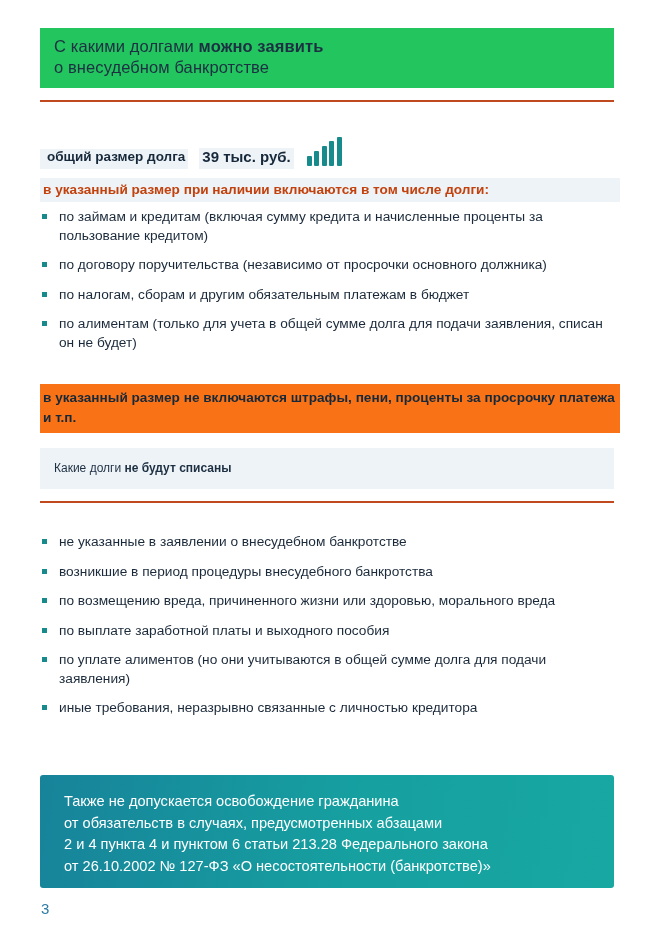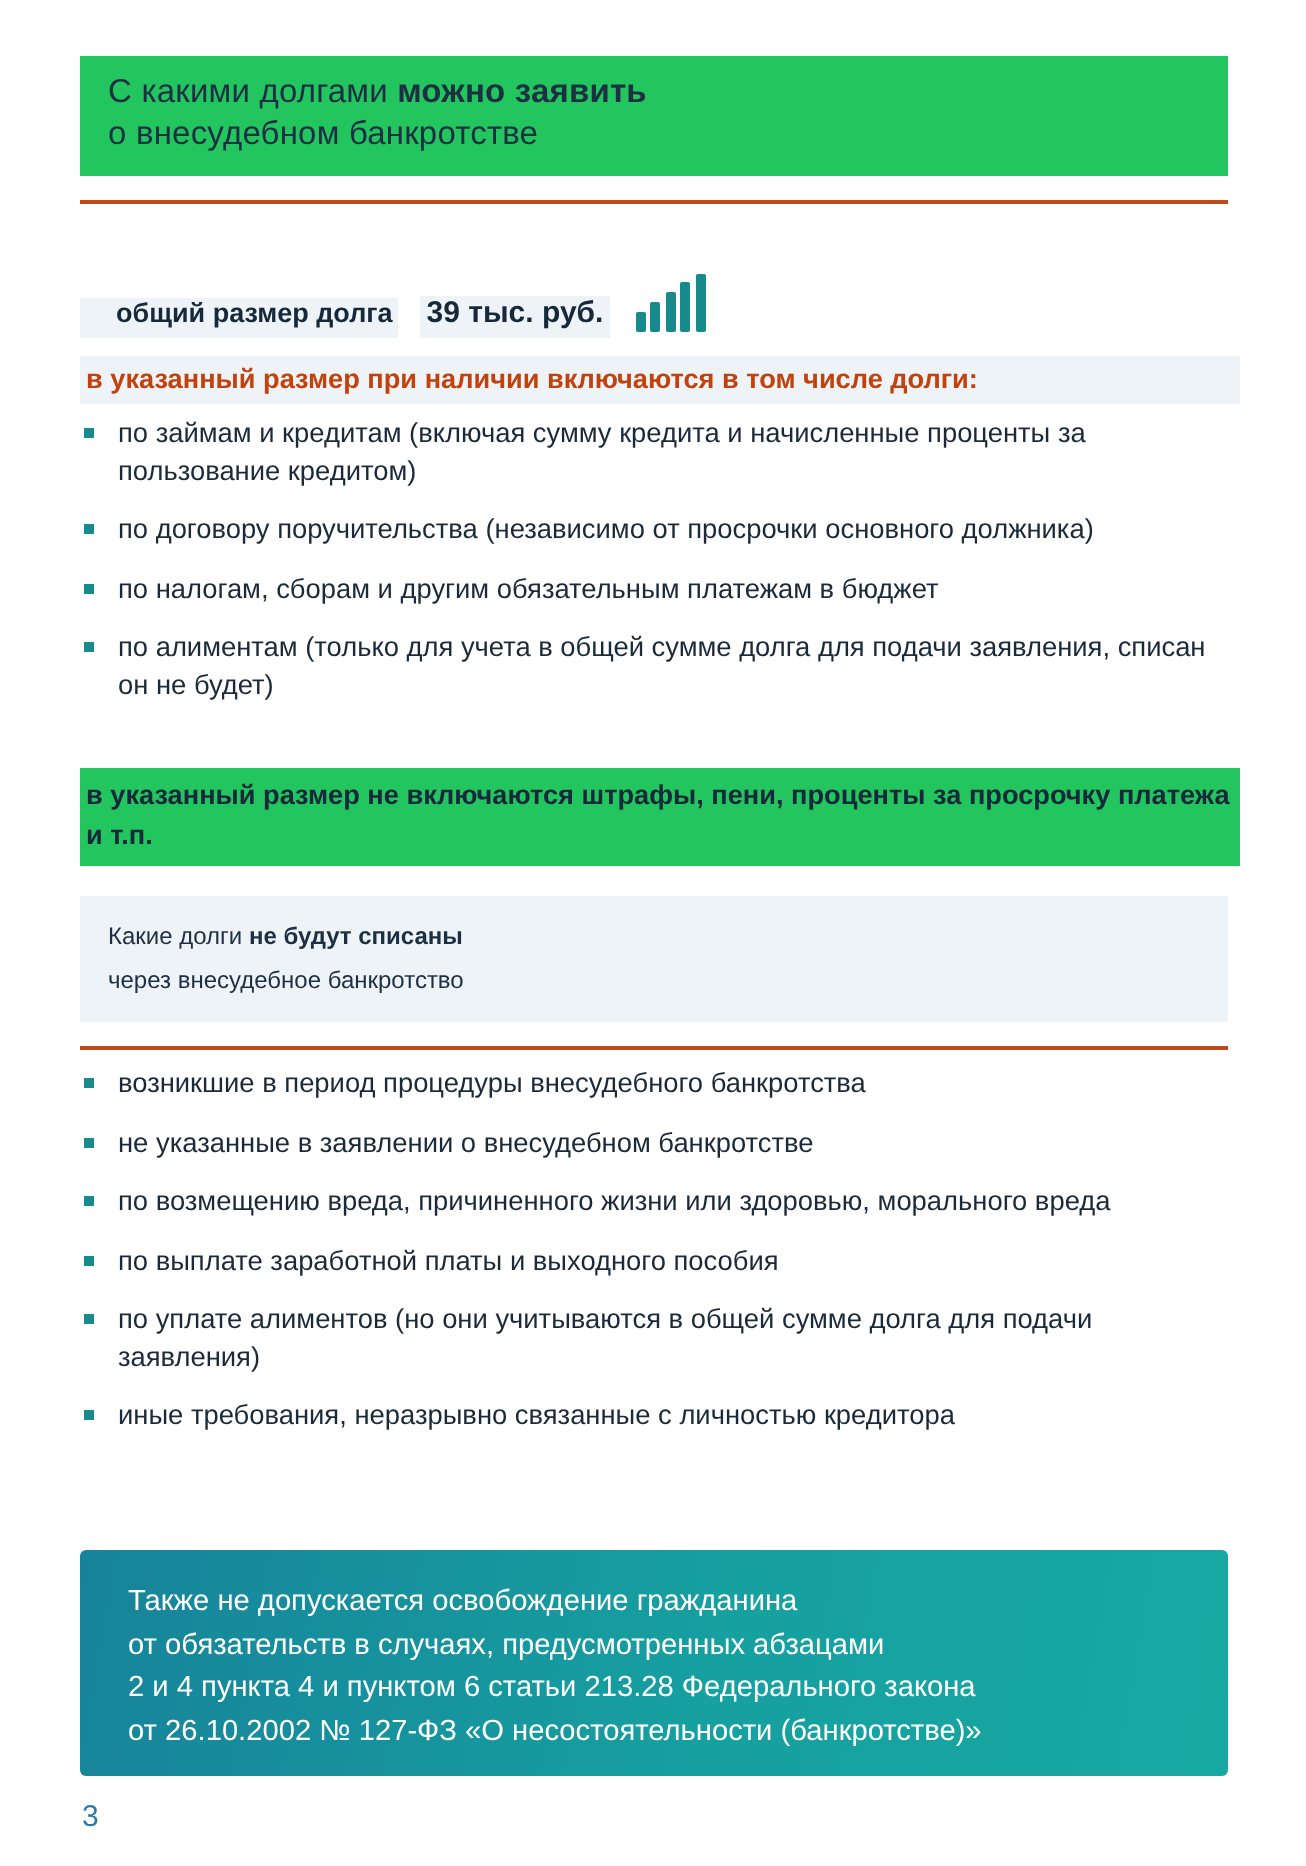--- a/index.html
+++ b/index.html
@@ -56,21 +56,21 @@
     height: 36px;
     display: flex;
     align-items: flex-end;
   }
   .sum-label {
     font-size: 13.5px;
     font-weight: bold;
     color: #16283a;
     padding-bottom: 5px;
     background: #eef3f7;
-    padding-left: 18px;
+    padding-left: 7px;
     padding-right: 3px;
   }
   .sum-small {
     font-size: 15px;
     font-weight: bold;
     color: #16283a;
     padding-bottom: 4px;
     margin-left: 11px;
     background: #eef3f7;
     padding-left: 3px;
@@ -147,21 +147,21 @@
   
   .note-block {
     position: absolute;
     left: 40px;
     top: 384px;
     width: 574px;
     font-size: 13.6px;
     font-weight: bold;
     line-height: 20px;
     color: #16283a;
-    background: #22c55e;
+    background: #f97316;
     padding: 4px 3px 5px 3px;
   }
   
   .head-block2 {
     position: absolute;
     left: 40px;
     top: 448px;
     width: 574px;
   }
   .head-bg2 {
@@ -241,28 +241,27 @@
     <li>по договору поручительства  (независимо от просрочки основного должника)</li>
     <li>по налогам, сборам и другим обязательным платежам в бюджет</li>
     <li>по алиментам (только для учета в общей сумме долга для подачи заявления, списан он не будет)</li>
   </ul>
 
   <div class="note-block">в указанный размер не включаются штрафы, пени, проценты за просрочку платежа и т.п.</div>
 
   <div class="head-block2">
     <div class="head-bg2">
       <div class="head-line2"><span>Какие долги </span><b>не будут списаны</b></div>
-      <div class="head-line2">через внесудебное банкротство</div>
     </div>
     <div class="rule"></div>
   </div>
 
   <ul class="blist list2">
+    <li>не указанные в заявлении о внесудебном банкротстве</li>
     <li>возникшие в период процедуры внесудебного банкротства</li>
-    <li>не указанные в заявлении о внесудебном банкротстве</li>
     <li>по возмещению вреда, причиненного жизни или здоровью, морального вреда</li>
     <li>по выплате заработной платы и выходного пособия</li>
     <li>по уплате алиментов (но они учитываются в общей сумме долга для подачи заявления)</li>
     <li>иные требования, неразрывно связанные с личностью кредитора</li>
   </ul>
 
   <div class="callout">
     <p>Также не допускается освобождение гражданина</p>
     <p>от обязательств  в случаях, предусмотренных абзацами</p>
     <p>2 и 4 пункта 4 и пунктом 6 статьи 213.28 Федерального закона</p>

